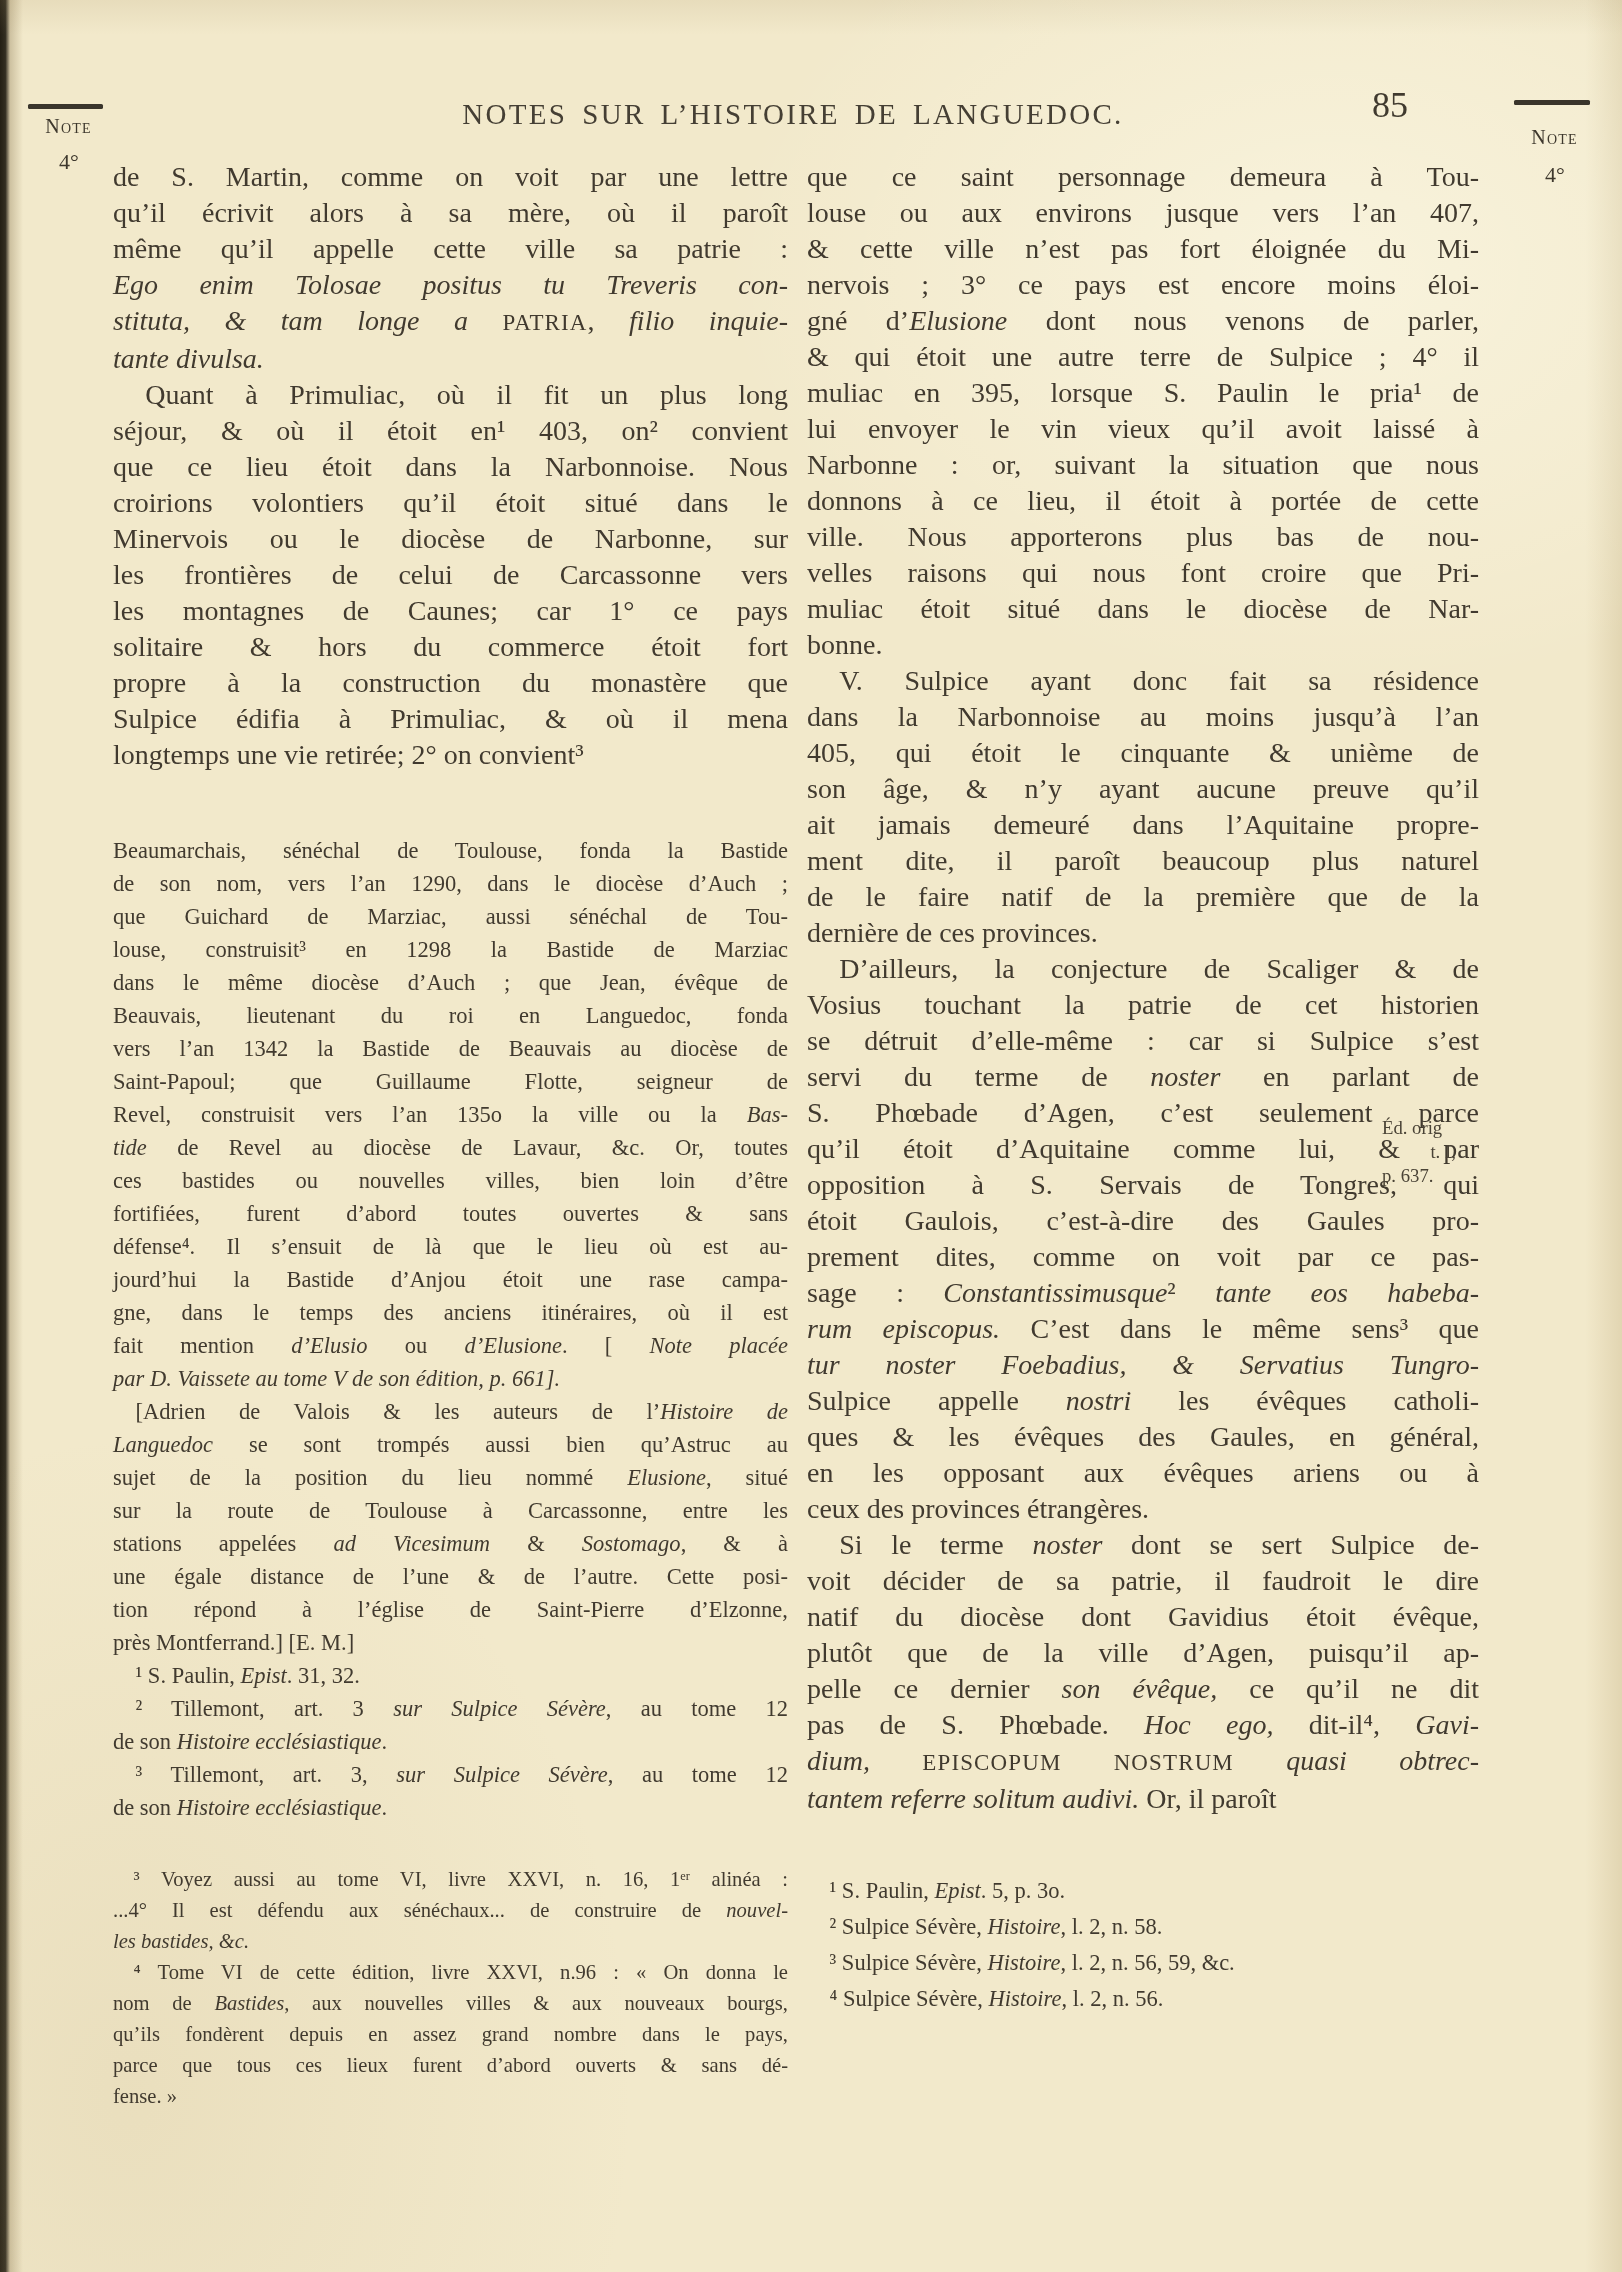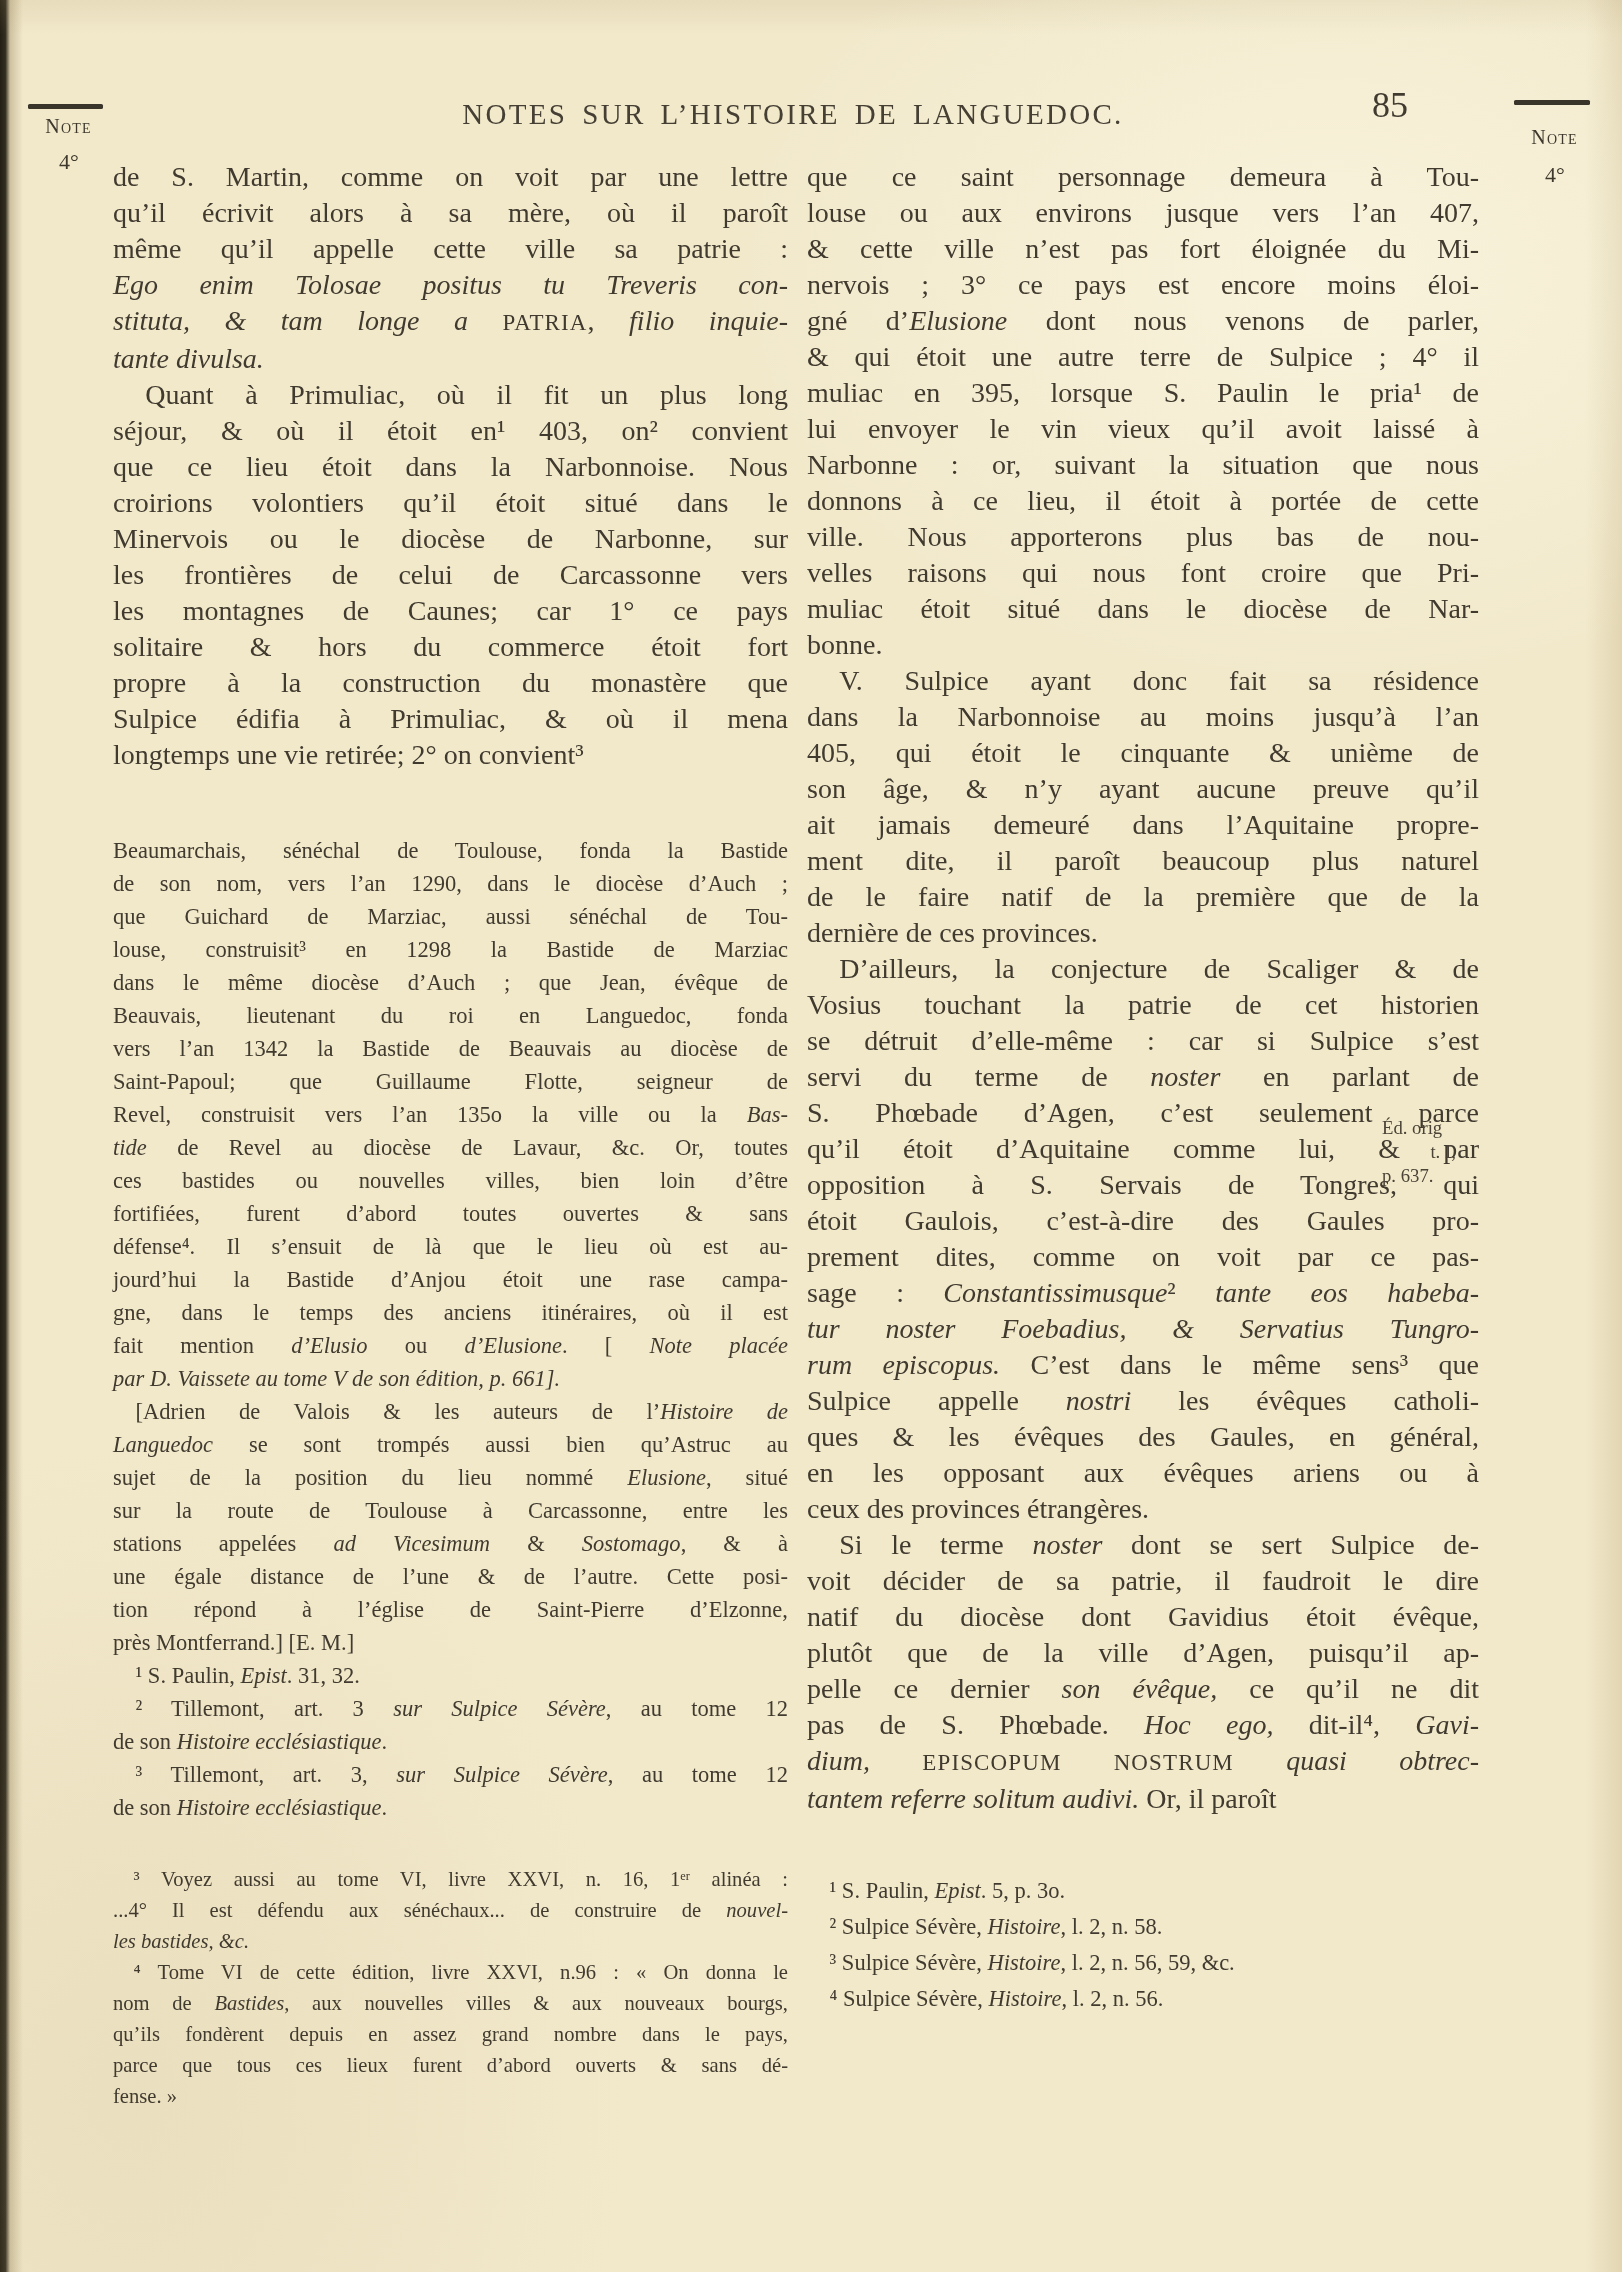--- a/index.html
+++ b/index.html
@@ -158,22 +158,22 @@
         <div class="line indent">D’ailleurs, la conjecture de Scaliger &amp; de</div>
         <div class="line">Vosius touchant la patrie de cet historien</div>
         <div class="line">se détruit d’elle-même : car si Sulpice s’est</div>
         <div class="line">servi du terme de <i>noster</i> en parlant de</div>
         <div class="line">S. Phœbade d’Agen, c’est seulement parce</div>
         <div class="line">qu’il étoit d’Aquitaine comme lui, &amp; par</div>
         <div class="line">opposition à S. Servais de Tongres, qui</div>
         <div class="line">étoit Gaulois, c’est-à-dire des Gaules pro-</div>
         <div class="line">prement dites, comme on voit par ce pas-</div>
         <div class="line">sage : <i>Constantissimusque</i>² <i>tante eos habeba-</i></div>
+        <div class="line"><i>rum episcopus.</i> C’est dans le même sens³ que</div>
         <div class="line"><i>tur noster Foebadius, &amp; Servatius Tungro-</i></div>
-        <div class="line"><i>rum episcopus.</i> C’est dans le même sens³ que</div>
         <div class="line">Sulpice appelle <i>nostri</i> les évêques catholi-</div>
         <div class="line">ques &amp; les évêques des Gaules, en général,</div>
         <div class="line">en les opposant aux évêques ariens ou à</div>
         <div class="line flush">ceux des provinces étrangères.</div>
         <div class="line indent">Si le terme <i>noster</i> dont se sert Sulpice de-</div>
         <div class="line">voit décider de sa patrie, il faudroit le dire</div>
         <div class="line">natif du diocèse dont Gavidius étoit évêque,</div>
         <div class="line">plutôt que de la ville d’Agen, puisqu’il ap-</div>
         <div class="line">pelle ce dernier <i>son évêque,</i> ce qu’il ne dit</div>
         <div class="line">pas de S. Phœbade. <i>Hoc ego,</i> dit-il⁴, <i>Gavi-</i></div>

